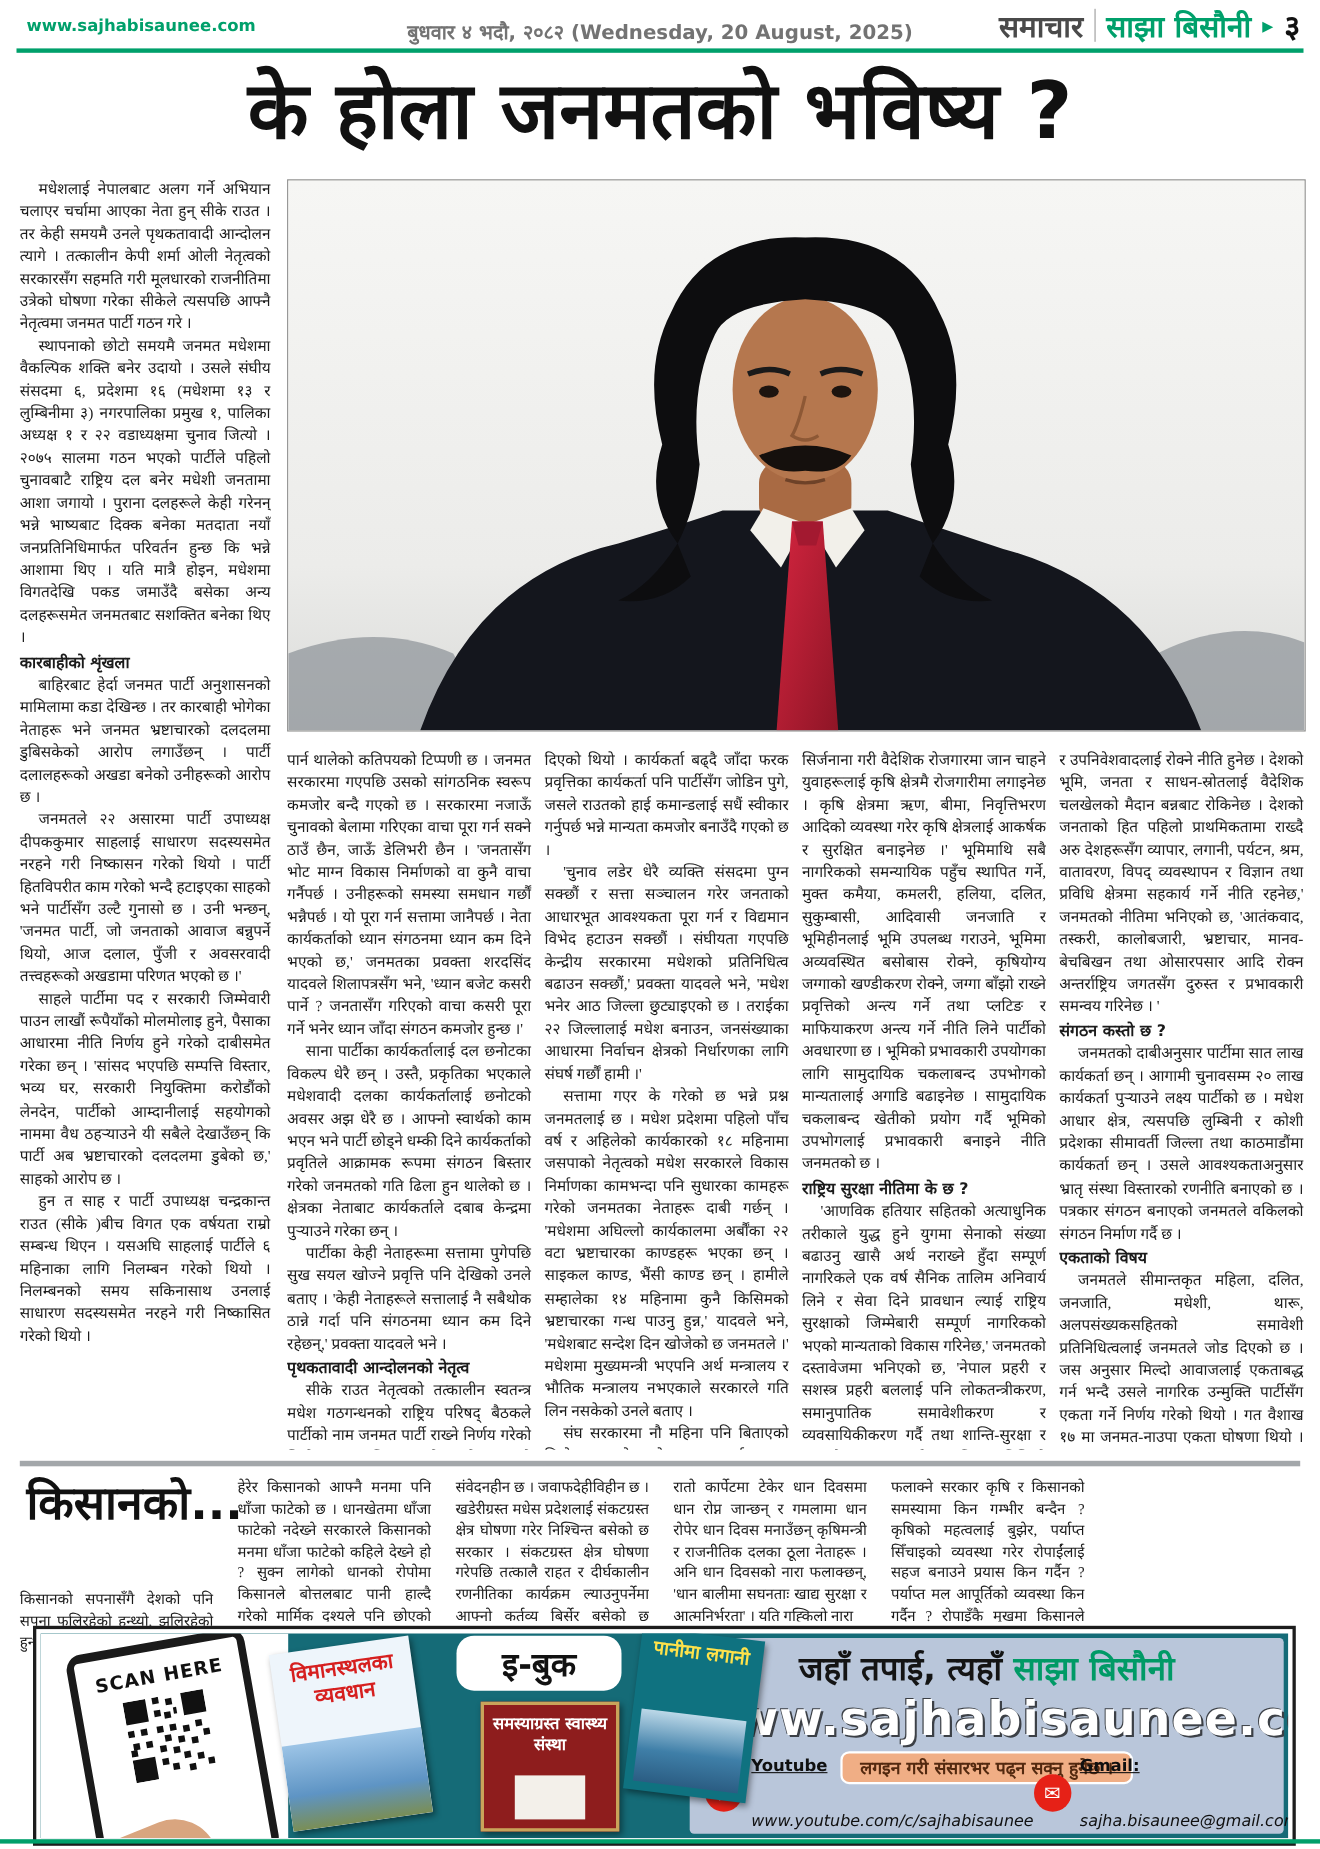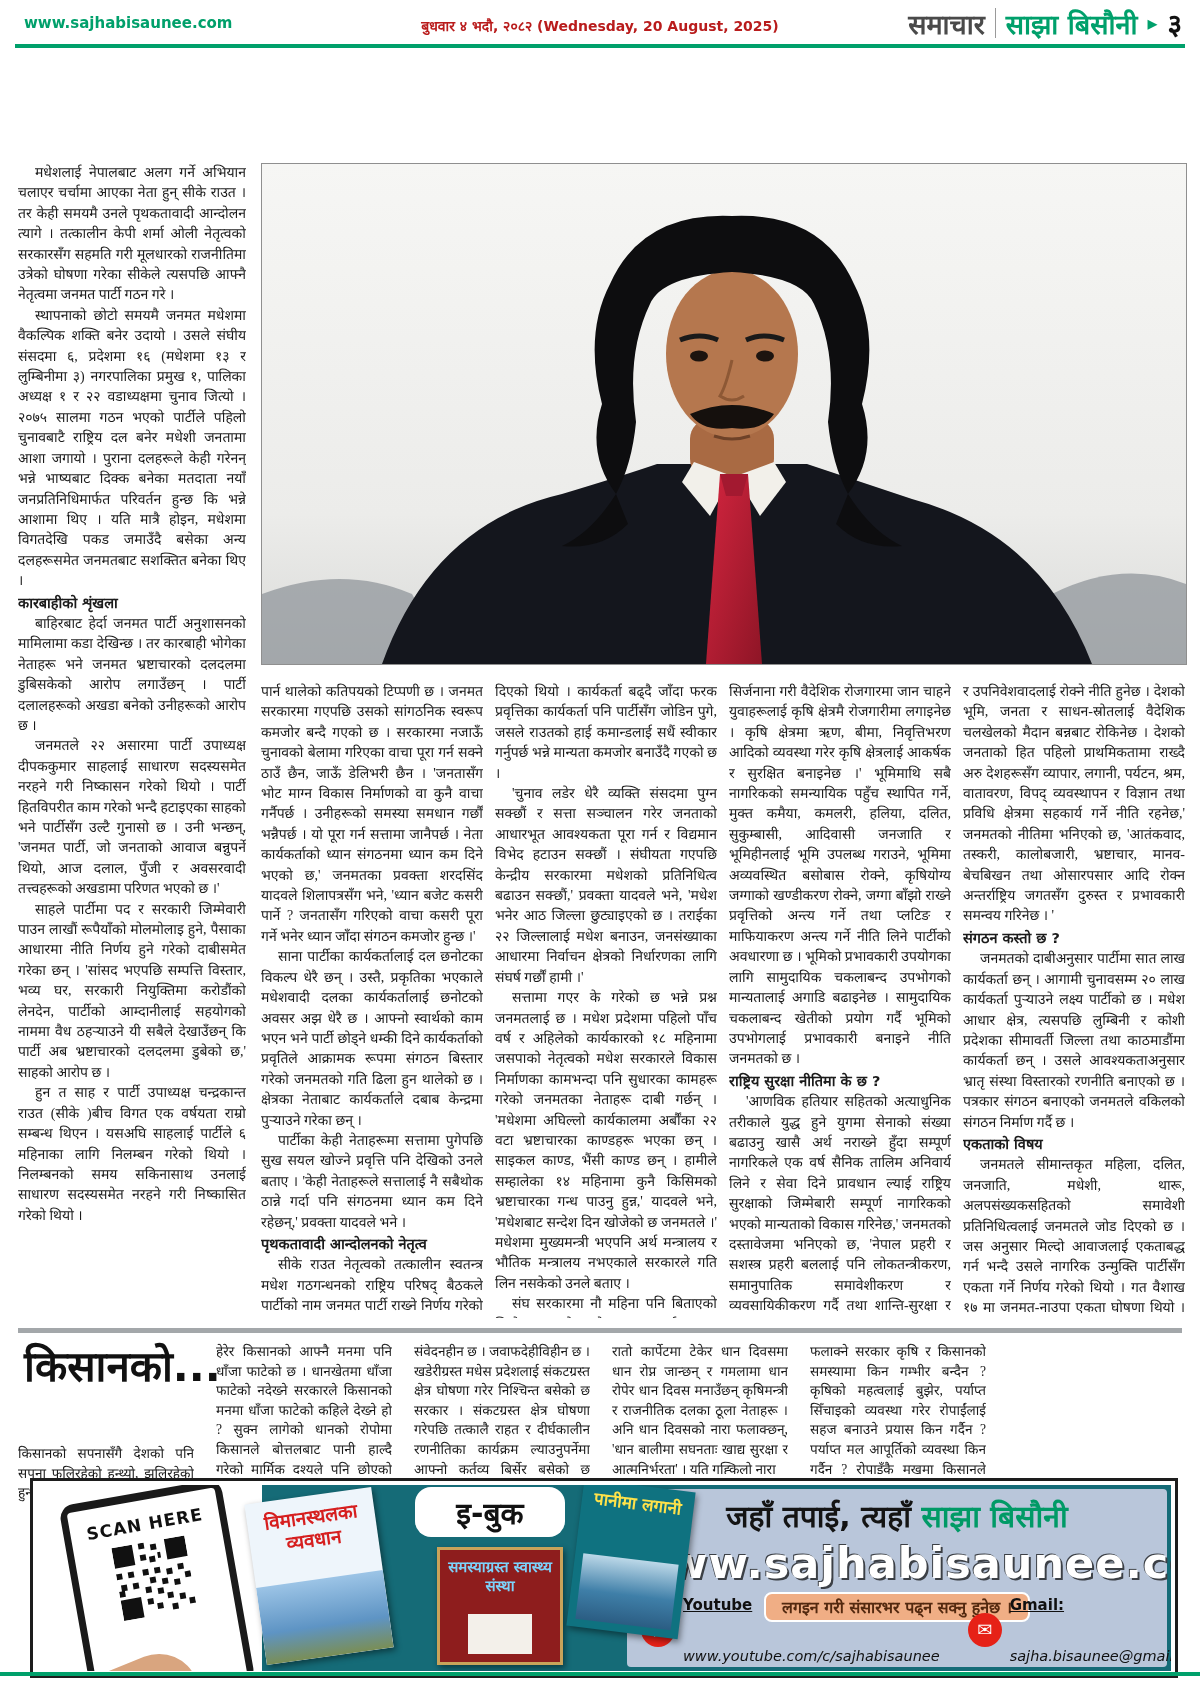--- a/index.html
+++ b/index.html
@@ -2,21 +2,21 @@
 <html><head>
 <meta charset="utf-8">
 <style>
   html,body{margin:0;padding:0;background:#ffffff;}
   .page{position:relative;width:1200px;height:1681px;background:#fff;overflow:hidden;
         font-family:"Liberation Serif","DejaVu Serif",serif;color:#1b1b1b;}
   
   .site-url{position:absolute;left:24px;top:14px;font-family:"DejaVu Sans",sans-serif;
             font-size:15px;font-weight:bold;color:#00a06b;text-decoration:none;}
   .date-line{position:absolute;left:0;right:0;top:16px;text-align:center;
-             font-family:"DejaVu Sans",sans-serif;font-size:14px;font-weight:bold;color:#b91c1c;}
+             font-family:"DejaVu Sans",sans-serif;font-size:18px;font-weight:bold;color:#737373;}
   .masthead{position:absolute;right:18px;top:4px;display:flex;align-items:center;gap:10px;
             font-family:"DejaVu Sans",sans-serif;}
   .mh-section{font-size:27px;font-weight:bold;color:#4a4a4a;}
   .mh-div{width:1px;height:30px;background:#9a9a9a;}
   .mh-brand{font-size:27px;font-weight:bold;color:#00a06b;}
   .mh-pointer{font-size:20px;color:#00a06b;}
   .mh-page{font-size:28px;font-weight:bold;color:#111;}
   .top-rule{position:absolute;left:15px;right:15px;top:44px;height:4px;background:#00a06b;}
   
   .headline{position:absolute;left:0;right:0;top:48px;margin:0;text-align:center;
@@ -53,39 +53,39 @@
   .ebook-bubble{position:absolute;left:378px;top:2px;width:150px;height:50px;background:#fff;
                 border-radius:16px;display:flex;align-items:center;justify-content:center;
                 font-family:"DejaVu Sans",sans-serif;font-size:30px;font-weight:bold;color:#111;}
   .book{position:absolute;box-shadow:2px 3px 6px rgba(0,0,0,.45);overflow:hidden;}
   .book1{left:218px;top:10px;width:128px;height:162px;transform:rotate(-8deg);background:#eef5fb;}
   .book1 .b1t{color:#d61f1f;font-family:"DejaVu Sans",sans-serif;font-weight:bold;font-size:19px;
               text-align:center;margin-top:10px;line-height:23px;}
   .book1 .b1img{position:absolute;left:0;right:0;bottom:0;height:78px;
                 background:linear-gradient(#9cc4e6,#5e94c4 60%,#7a8e55);}
   .book2{left:400px;top:62px;width:120px;height:112px;background:#8e1d1d;border:3px solid #c9a35a;}
-  .book2 .b2t{color:#7dd3fc;font-family:"DejaVu Sans",sans-serif;font-weight:bold;font-size:15px;
+  .book2 .b2t{color:#ffffff;font-family:"DejaVu Sans",sans-serif;font-weight:bold;font-size:15px;
               text-align:center;margin-top:8px;line-height:19px;}
   .book2 .b2img{position:absolute;left:28px;bottom:8px;width:64px;height:40px;background:#f3f0ea;}
   .book3{left:538px;top:0px;width:112px;height:148px;transform:rotate(7deg);background:#0f7280;z-index:3;}
   .book3 .b3t{color:#ffe24a;font-family:"DejaVu Sans",sans-serif;font-weight:bold;font-size:17px;
               text-align:center;margin-top:8px;line-height:21px;}
   .book3 .b3img{position:absolute;left:8px;right:8px;bottom:8px;height:66px;
                 background:linear-gradient(#bcd8e8,#3f7fa8 55%,#2b5d83);}
   .banner-panel{position:absolute;right:4px;top:4px;bottom:4px;width:540px;background:#b9c6da;
                 border-radius:4px;z-index:2;text-align:center;}
   .tagline{margin-top:6px;font-family:"DejaVu Sans",sans-serif;font-size:30px;font-weight:bold;color:#141414;}
   .tagline .green{color:#009a66;}
   .big-url{margin-top:2px;font-family:"DejaVu Sans",sans-serif;font-size:43px;font-weight:bold;
            color:#ffffff;text-shadow:2px 2px 0 #3c4046, -1px -1px 0 #3c4046;letter-spacing:1px;}
   .login-pill{display:inline-block;margin-top:4px;background:#f0ae85;border:2px solid #fff;
               border-radius:8px;color:#53290f;font-family:"DejaVu Sans",sans-serif;
               font-size:16px;font-weight:bold;padding:2px 16px;}
   .socials{position:absolute;left:14px;right:10px;bottom:3px;display:flex;
-           justify-content:space-between;text-align:left;gap:28px;}
+           justify-content:space-between;text-align:left;}
   .soc{display:flex;gap:8px;align-items:center;}
   .soc-icon{width:34px;height:34px;border-radius:50%;background:#e62117;display:flex;
             align-items:center;justify-content:center;flex:0 0 auto;}
   .play{width:0;height:0;border-left:11px solid #fff;border-top:7px solid transparent;
         border-bottom:7px solid transparent;margin-left:3px;}
   .env{color:#fff;font-size:18px;line-height:1;}
   .soc-label{font-family:"DejaVu Sans",sans-serif;font-weight:bold;font-size:15px;
              text-decoration:underline;color:#101010;}
   .soc-sub{font-family:"DejaVu Sans",sans-serif;font-style:italic;font-size:14.5px;color:#101010;margin-top:34px;}
   .bottom-rule{position:absolute;left:0;right:0;top:1672px;height:4px;background:#00a06b;}
@@ -99,20 +99,21 @@
   <div class="date-line">बुधवार ४ भदौ, २०८२ (Wednesday, 20 August, 2025)</div>
   <div class="masthead">
     <span class="mh-section">समाचार</span>
     <span class="mh-div"></span>
     <span class="mh-brand">साझा बिसौनी</span>
     <span class="mh-pointer">▸</span>
     <span class="mh-page">३</span>
   </div>
   <div class="top-rule"></div>
 
+  <h1 class="headline">के होला जनमतको भविष्य ?</h1>
 
   <div class="photo">
     <svg width="924" height="500" viewBox="0 0 924 500">
       <defs>
         <linearGradient id="pg" x1="0" y1="0" x2="0" y2="1">
           <stop offset="0" stop-color="#f6f6f4"></stop>
             <stop offset="0.7" stop-color="#ececea"></stop>
           <stop offset="1" stop-color="#d9dad8"></stop>
         </linearGradient>
         <linearGradient id="tg" x1="0" y1="0" x2="1" y2="1">

